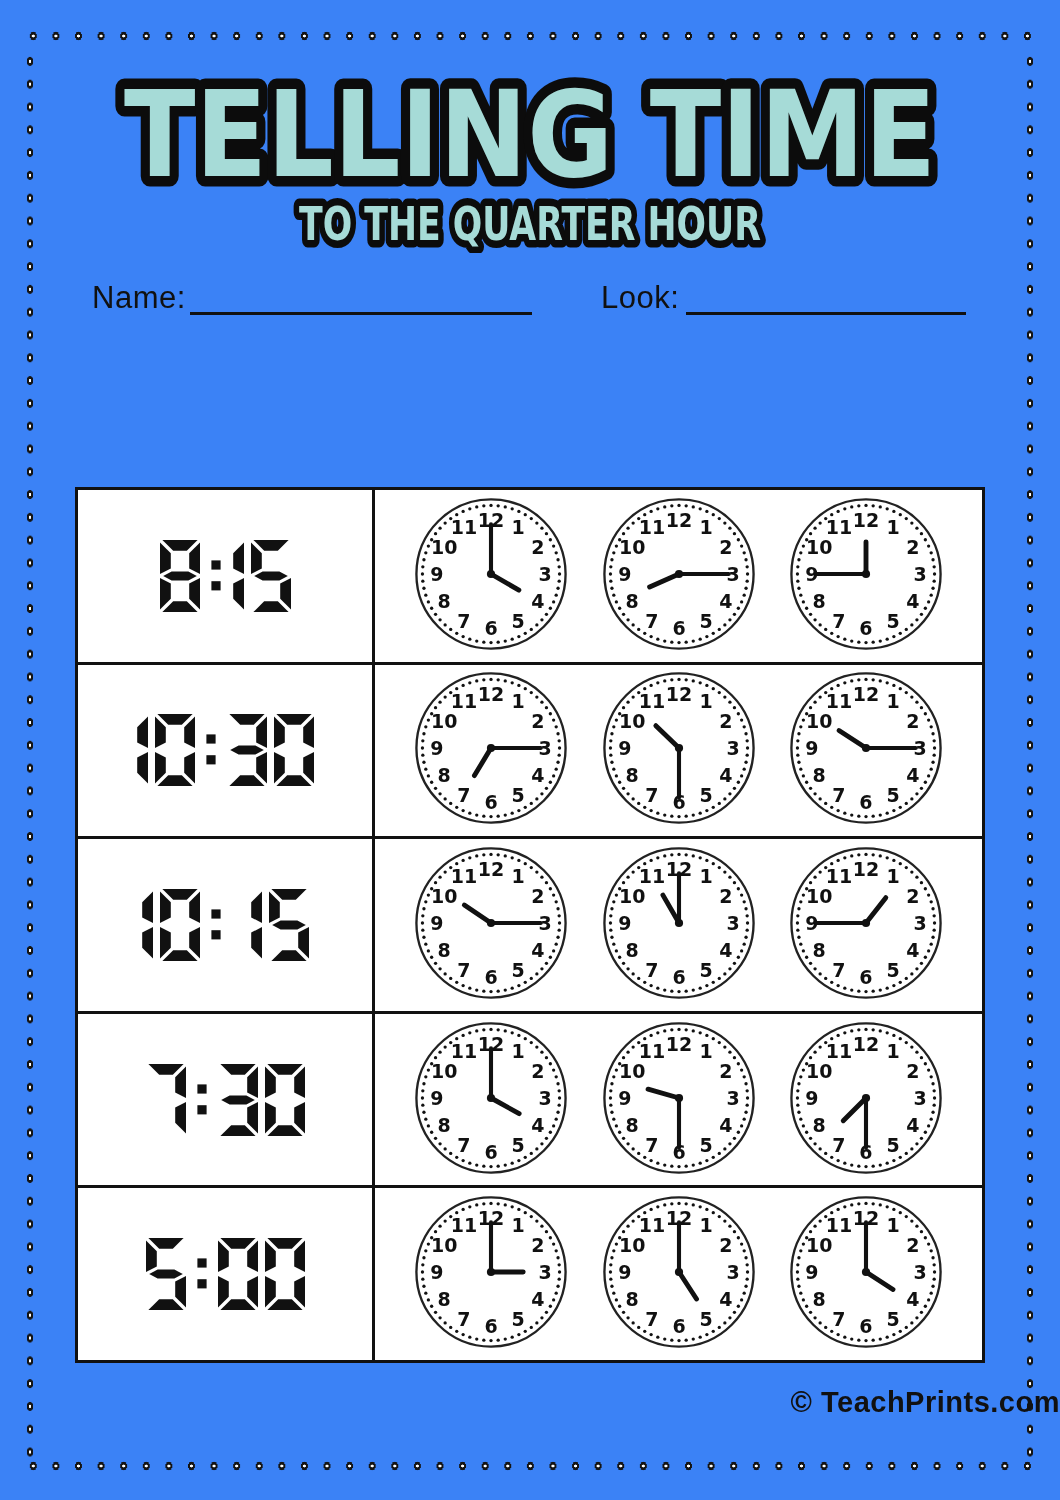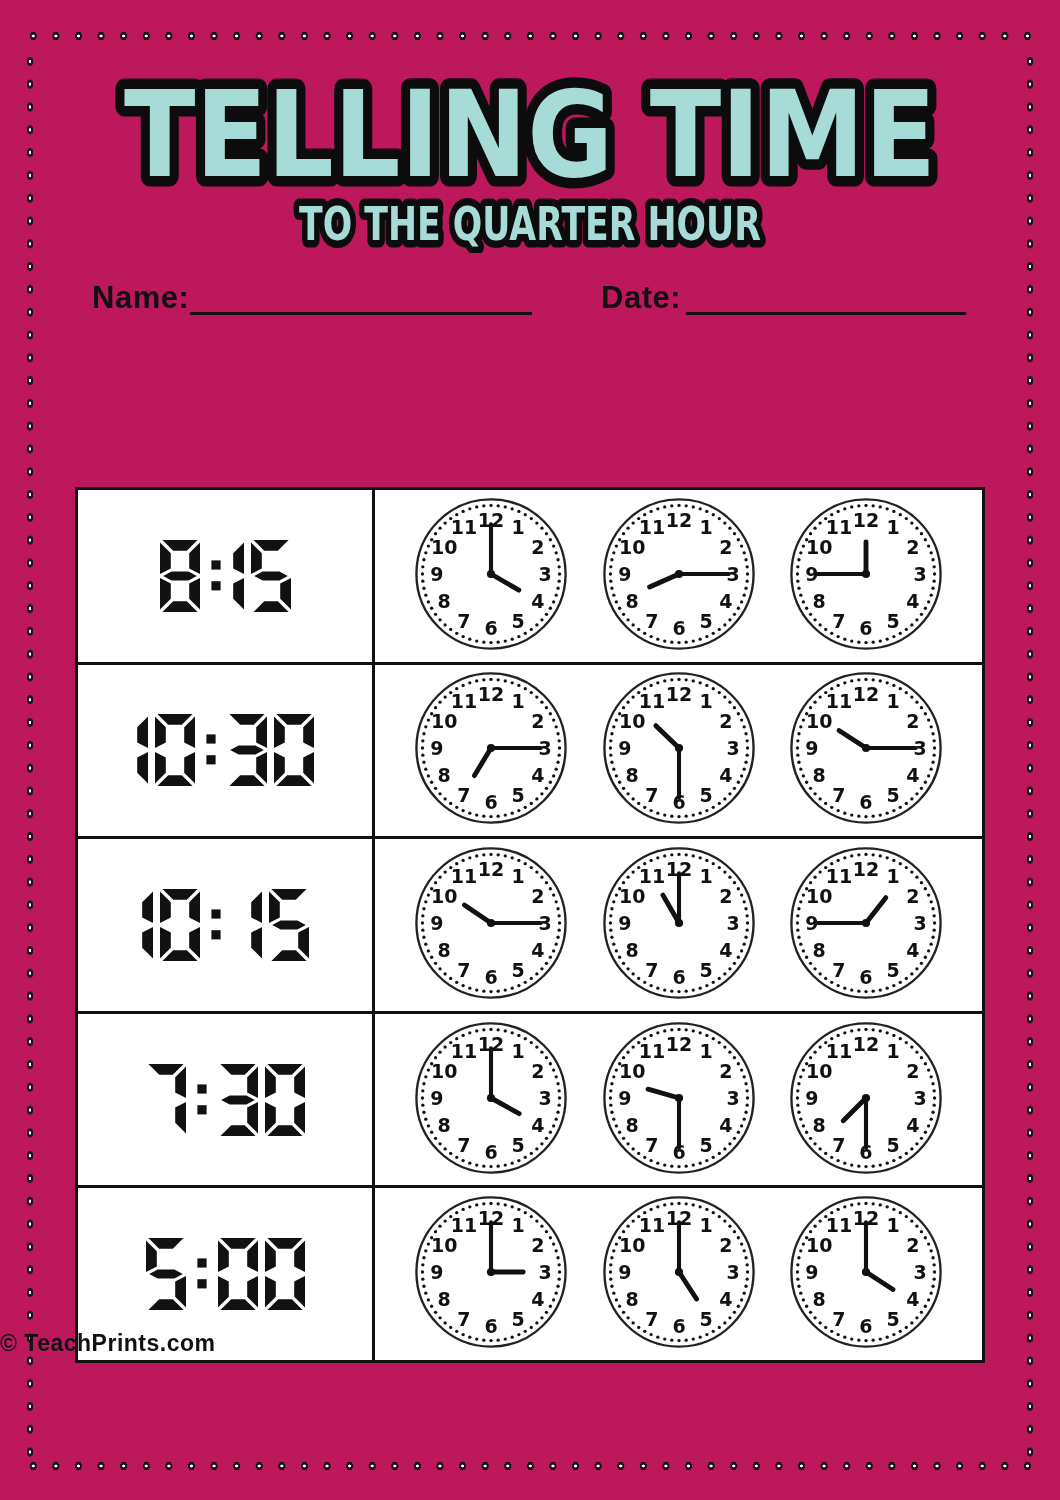--- a/index.html
+++ b/index.html
@@ -1,36 +1,36 @@
 <!DOCTYPE html>
 <html><head>
 <meta charset="utf-8">
 <style>
   html,body{margin:0;padding:0;background:#ffffff;}
-  #page{position:relative;width:1060px;height:1500px;background:#be185d;overflow:hidden;
+  #page{position:relative;width:1060px;height:1500px;background:#3b82f6;overflow:hidden;
         font-family:"Liberation Sans",sans-serif;color:#111;}
   
   .dots{position:absolute;}
   .dots-h{height:16px;background-image:radial-gradient(ellipse 3.4px 4.4px at 50% 50%,
           #ffffff 0, #ffffff 1.1px, #141414 1.2px, #141414 3.3px, transparent 3.5px);
           background-size:22.6px 16px;background-repeat:repeat-x;}
   .dots-v{width:16px;background-image:radial-gradient(ellipse 3.4px 4.4px at 50% 50%,
           #ffffff 0, #ffffff 1.1px, #141414 1.2px, #141414 3.3px, transparent 3.5px);
           background-size:16px 22.8px;background-repeat:repeat-y;}
   #dots-top{left:22px;top:28px;width:1016px;}
   #dots-bottom{left:22px;top:1458px;width:1016px;}
   #dots-left{left:22px;top:50px;height:1408px;}
   #dots-right{left:1022px;top:50px;height:1408px;}
 
   #title-svg{position:absolute;left:0;top:48px;width:1060px;height:205px;}
   #title-svg text{font-family:"DejaVu Sans",sans-serif;font-weight:bold;
                   paint-order:stroke;stroke-linejoin:round;stroke-linecap:round;}
 
   #name-row{position:absolute;left:0;top:278px;width:1060px;height:44px;font-weight:bold;}
-  .field-label{position:absolute;font-size:31px;font-weight:bold;letter-spacing:.5px;}
+  .field-label{position:absolute;font-size:31px;font-weight:normal;letter-spacing:.5px;}
   #name-label{left:92px;top:2px;}
   #date-label{left:601px;top:2px;}
   .write-line{position:absolute;border-bottom:3px solid #111;height:34px;}
   #name-line{left:190px;width:342px;}
   #date-line{left:686px;width:280px;}
 
   #instruction-box{position:absolute;left:80px;top:349px;width:885px;height:78px;
      border:5px solid #0d0d0d;background:#fff;box-shadow:13px 13px 0 #c9c8f5;
      display:flex;align-items:center;justify-content:center;}
   #instruction-text{max-width:850px;text-align:center;font-size:25px;font-weight:bold;
@@ -39,42 +39,42 @@
   #worksheet-table{position:absolute;left:75px;top:487px;width:904px;height:870px;
      border:3px solid #111;display:flex;flex-direction:column;background:#fff;}
   .trow{flex:1;display:flex;min-height:0;}
   .trow + .trow{border-top:3px solid #111;}
   .cell-digital{width:294px;border-right:3px solid #111;display:flex;
      align-items:center;justify-content:center;}
   .cell-clocks{flex:1;display:flex;align-items:center;justify-content:space-evenly;padding:0 6px;}
   .sevenseg{display:flex;align-items:center;gap:7px;}
   .clock-opt{cursor:pointer;}
 
-  #footer{position:absolute;left:0;top:1330px;width:1060px;text-align:left;
-     font-size:23px;font-weight:bold;letter-spacing:.5px;}
+  #footer{position:absolute;left:0;top:1386px;width:1060px;text-align:right;
+     font-size:29px;font-weight:bold;letter-spacing:.5px;}
 </style>
 </head>
 <body>
 
 <div id="page">
 
   <div id="dots-top" class="dots dots-h"></div>
   <div id="dots-bottom" class="dots dots-h"></div>
   <div id="dots-left" class="dots dots-v"></div>
   <div id="dots-right" class="dots dots-v"></div>
 
   <svg id="title-svg" viewBox="0 0 1060 205">
     <text x="530" y="128" text-anchor="middle" font-size="120" textLength="812" lengthAdjust="spacingAndGlyphs" fill="#A6DBD7" stroke="#0c0c0c" stroke-width="21">TELLING TIME</text>
     <text x="530" y="192" text-anchor="middle" font-size="47" textLength="462" lengthAdjust="spacingAndGlyphs" fill="#A6DBD7" stroke="#0c0c0c" stroke-width="15">TO THE QUARTER HOUR</text>
   </svg>
 
   <div id="name-row">
     <span id="name-label" class="field-label">Name:</span>
     <div id="name-line" class="write-line"></div>
-    <span id="date-label" class="field-label">Date:</span>
+    <span id="date-label" class="field-label">Look:</span>
     <div id="date-line" class="write-line"></div>
   </div>
 
 
   <div id="worksheet-table">
       <div class="trow">
         <div class="cell-digital">
           <div class="sevenseg">
             <svg viewBox="0 0 10 18" width="40" height="72">
               <polygon points="0.6,0 9.4,0 6.7,2.7 3.3,2.7" fill="#111111"></polygon>

